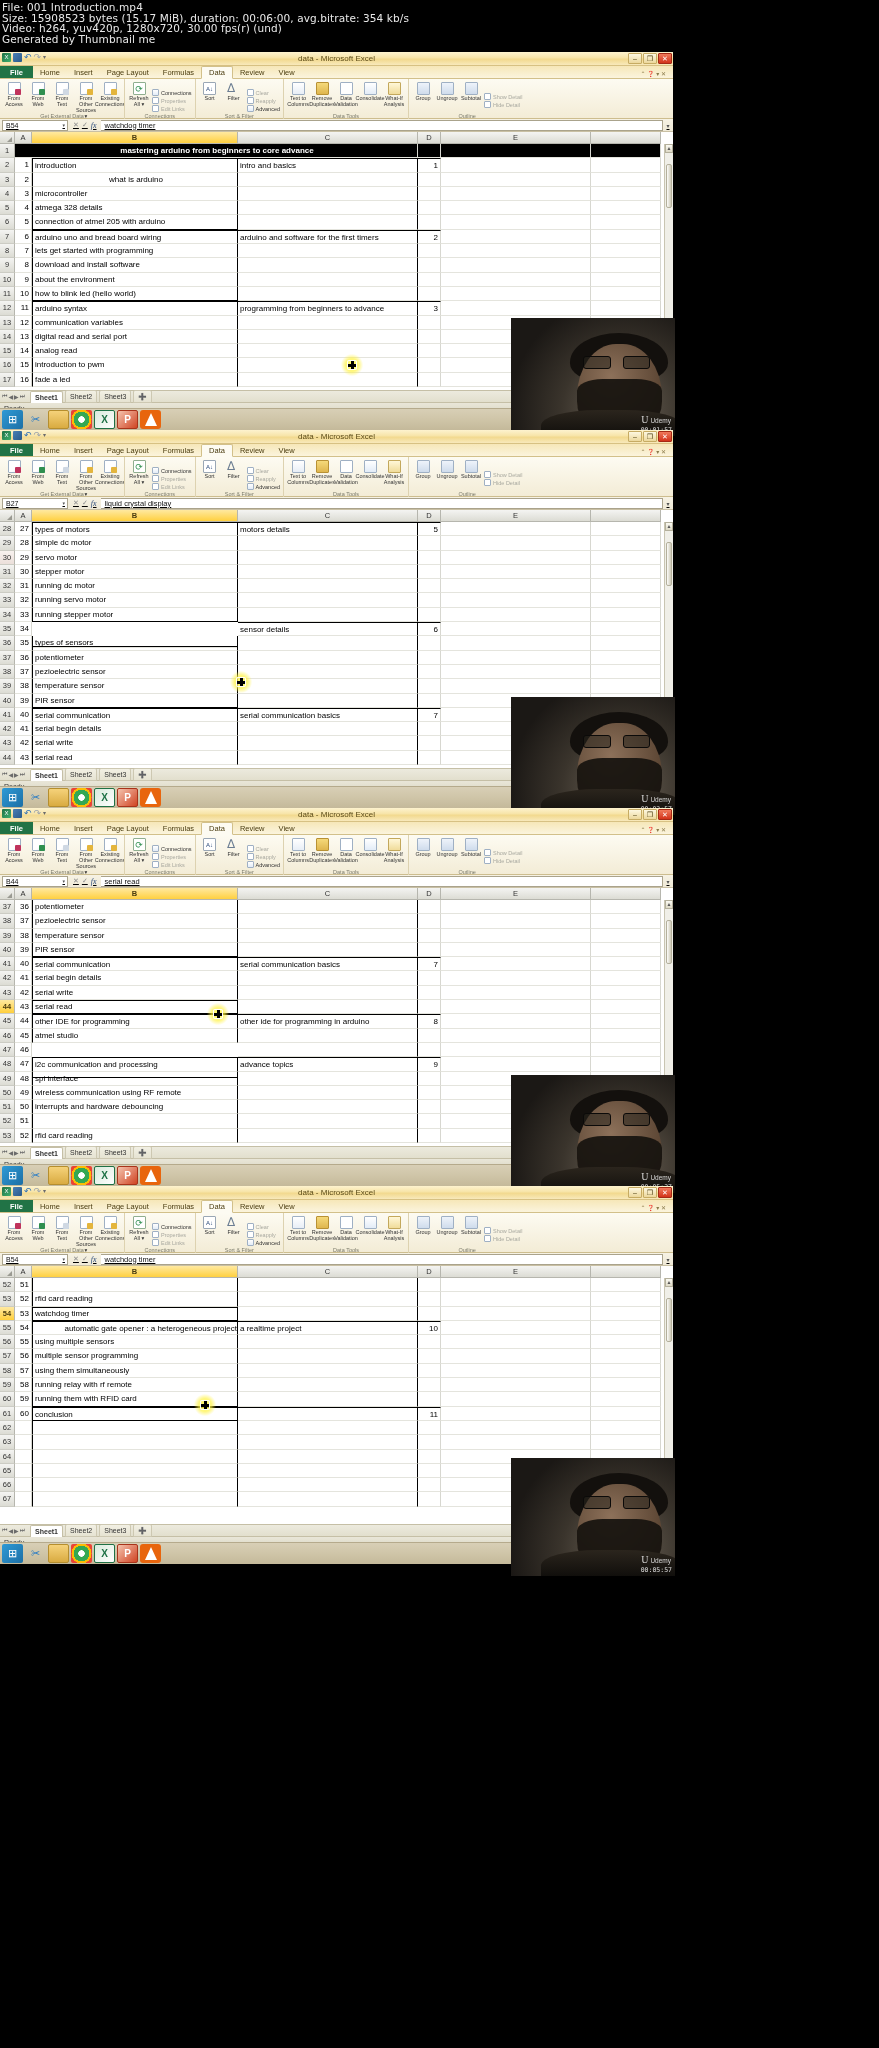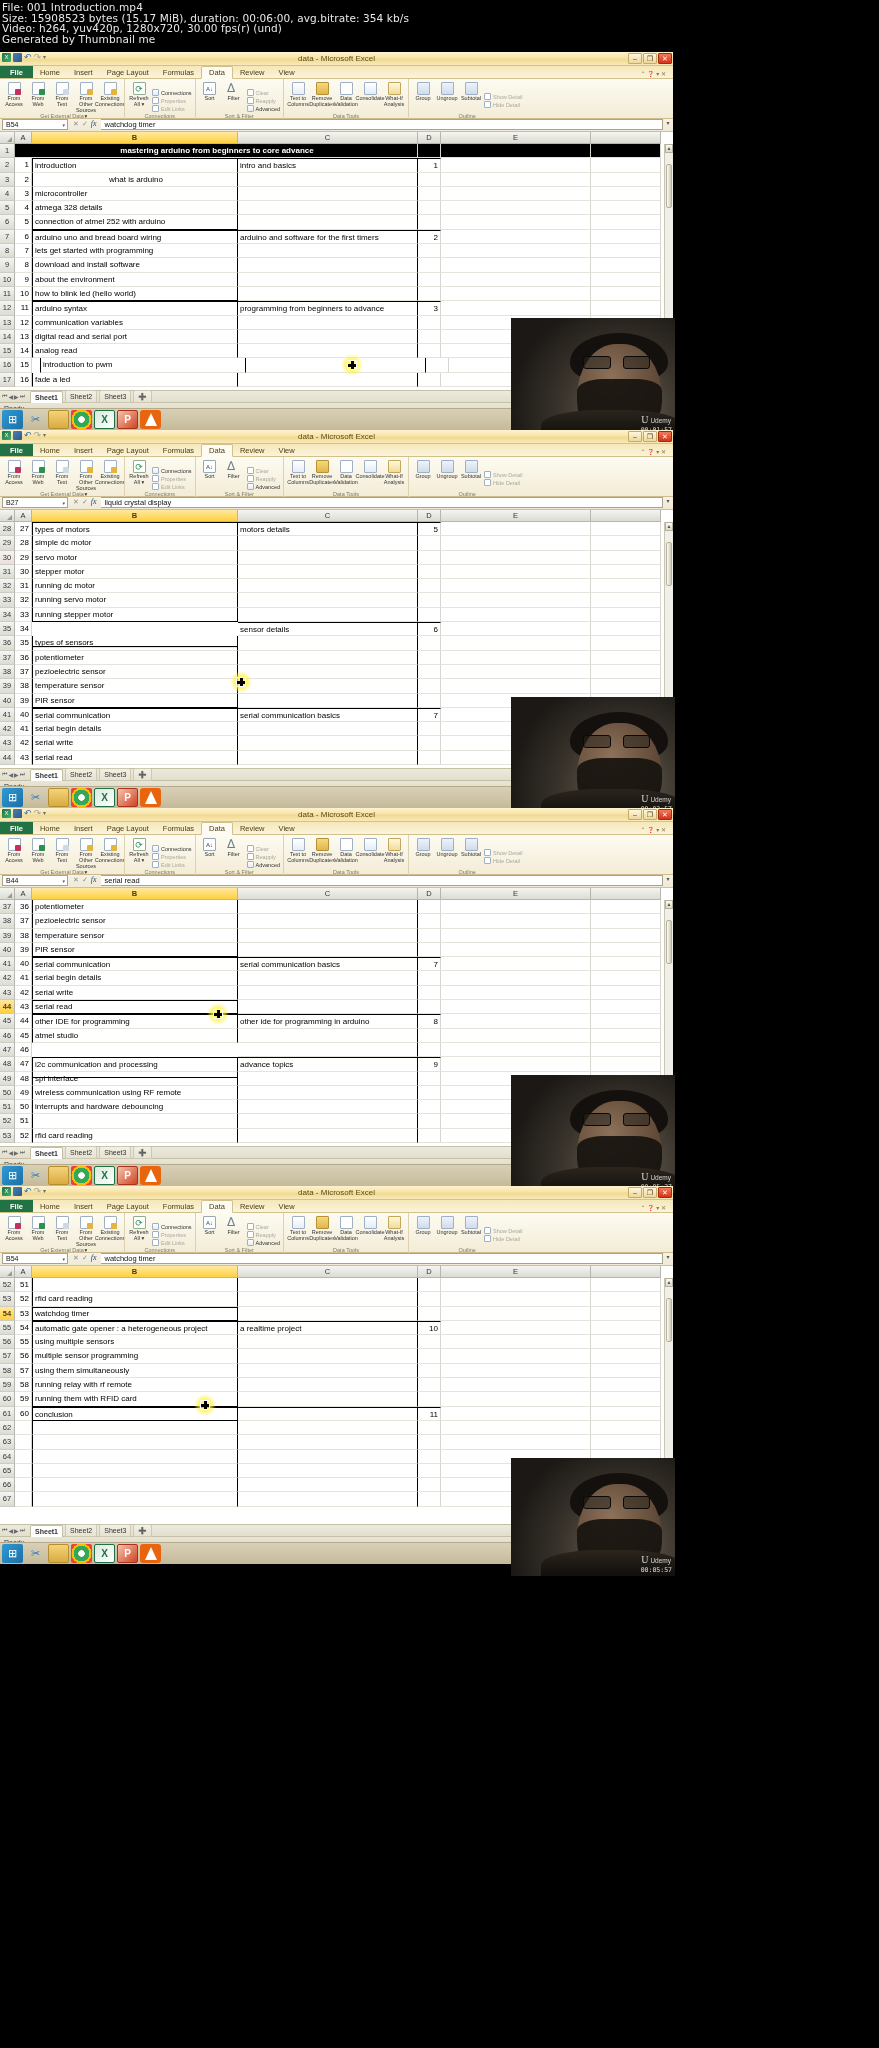--- a/index.html
+++ b/index.html
@@ -114,23 +114,23 @@
   .funnel { color:#6b7d92; font-size:12px; line-height:13px; }
   .t2c { background: linear-gradient(180deg,#fff,#e8eef6); border:1px solid #9fb0c4; }
   .rdup { background: linear-gradient(180deg,#f5d97a,#dfb64e); border:1px solid #b89134; }
   .dval { background:#fff; border:1px solid #9fb0c4; }
   .cons { background: linear-gradient(180deg,#fff,#e3ecf7); border:1px solid #9fb0c4; }
   .wif  { background: linear-gradient(180deg,#fff7d8,#f0dc9a); border:1px solid #c3a85c; }
   .grp  { background: linear-gradient(180deg,#eef3fa,#cfdcec); border:1px solid #9fb0c4; }
 
   
   .fbar {
-    display:flex; align-items:flex-start; height: 13px;
+    display:flex; align-items:center; height: 13px;
     background: linear-gradient(180deg,#f6f2e4,#efe9d6);
-    border-bottom: 1px solid #c9c0a4; font-size: 7.5px;
+    border-bottom: 1px solid #c9c0a4; font-size: 7.5px; text-decoration: underline;
   }
   .namebox {
     width: 66px; height: 11px; margin: 0 1px 0 2px; background:#fff;
     border:1px solid #aaa38c; display:flex; align-items:center; padding-left:3px;
     font-size:7px; color:#111;
   }
   .nb-caret { margin-left:auto; margin-right:2px; color:#555; font-size:5px; }
   .fbtns { display:flex; gap:3px; padding: 0 4px; color:#8d8d8d; font-size:7px; align-items:center;}
   .fx { font-style: italic; font-family:"Liberation Serif", serif; color:#2a4a7a; font-size:8px;}
   .finput {
@@ -500,21 +500,21 @@
           <div class="cell cA num">4</div>
           <div class="cell cB" style="border-left: 1.2px solid rgb(0, 0, 0); border-right: 1.2px solid rgb(0, 0, 0);"> atmega 328 details</div>
           <div class="cell cC" style="border-right: 1.2px solid rgb(0, 0, 0);"></div>
           <div class="cell cD num"></div>
           <div class="cell cE"></div>
           <div class="cell cF"></div>
         </div>
         <div class="row">
           <div class="rowh">6</div>
           <div class="cell cA num">5</div>
-          <div class="cell cB grp-bot" style="border-left: 1.2px solid rgb(0, 0, 0); border-right: 1.2px solid rgb(0, 0, 0);">connection of atmel 252 with arduino</div>
+          <div class="cell cB grp-bot" style="border-left: 1.2px solid rgb(0, 0, 0); border-right: 1.2px solid rgb(0, 0, 0);">connection of atmel 205 with arduino</div>
           <div class="cell cC" style="border-right: 1.2px solid rgb(0, 0, 0);"></div>
           <div class="cell cD num"></div>
           <div class="cell cE"></div>
           <div class="cell cF"></div>
         </div>
         <div class="row">
           <div class="rowh">7</div>
           <div class="cell cA num">6</div>
           <div class="cell cB grp-top" style="border-left: 1.2px solid rgb(0, 0, 0); border-right: 1.2px solid rgb(0, 0, 0);">arduino  uno and  bread board wiring</div>
           <div class="cell cC grp-top" style="border-right: 1.2px solid rgb(0, 0, 0);">arduino and software for the first timers</div>
@@ -590,21 +590,21 @@
           <div class="cell cA num">14</div>
           <div class="cell cB" style="border-left: 1.2px solid rgb(0, 0, 0); border-right: 1.2px solid rgb(0, 0, 0);">analog read</div>
           <div class="cell cC" style="border-right: 1.2px solid rgb(0, 0, 0);"></div>
           <div class="cell cD num"></div>
           <div class="cell cE"></div>
           <div class="cell cF"></div>
         </div>
         <div class="row">
           <div class="rowh">16</div>
           <div class="cell cA num">15</div>
-          <div class="cell cB" style="border-left: 1.2px solid rgb(0, 0, 0); border-right: 1.2px solid rgb(0, 0, 0); margin-left: 8px;">introduction to pwm</div>
+          <div class="cell cB" style="border-left: 1.2px solid rgb(0, 0, 0); border-right: 1.2px solid rgb(0, 0, 0);">introduction to pwm</div>
           <div class="cell cC" style="border-right: 1.2px solid rgb(0, 0, 0);"></div>
           <div class="cell cD num"></div>
           <div class="cell cE"></div>
           <div class="cell cF"></div>
         </div>
         <div class="row">
           <div class="rowh">17</div>
           <div class="cell cA num">16</div>
           <div class="cell cB" style="border-left: 1.2px solid rgb(0, 0, 0); border-right: 1.2px solid rgb(0, 0, 0);">fade a led</div>
           <div class="cell cC" style="border-right: 1.2px solid rgb(0, 0, 0);"></div>
@@ -1580,21 +1580,21 @@
           <div class="cell cA num">53</div>
           <div class="cell cB grp-bot selcell" style="border-left: 1.2px solid rgb(0, 0, 0); border-right: 1.2px solid rgb(0, 0, 0);">watchdog timer</div>
           <div class="cell cC" style="border-right: 1.2px solid rgb(0, 0, 0);"></div>
           <div class="cell cD num"></div>
           <div class="cell cE"></div>
           <div class="cell cF"></div>
         </div>
         <div class="row">
           <div class="rowh">55</div>
           <div class="cell cA num">54</div>
-          <div class="cell cB grp-top" style="border-left: 1.2px solid rgb(0, 0, 0); border-right: 1.2px solid rgb(0, 0, 0);">automatic gate opener : a heterogeneous project</div>
+          <div class="cell cB grp-top" style="border-left: 1.2px solid rgb(0, 0, 0); border-right: 1.2px solid rgb(0, 0, 0); text-align: right;">automatic gate opener : a heterogeneous project</div>
           <div class="cell cC grp-top" style="border-right: 1.2px solid rgb(0, 0, 0);">a realtime project</div>
           <div class="cell cD num grp-top">10</div>
           <div class="cell cE"></div>
           <div class="cell cF"></div>
         </div>
         <div class="row">
           <div class="rowh">56</div>
           <div class="cell cA num">55</div>
           <div class="cell cB" style="border-left: 1.2px solid rgb(0, 0, 0); border-right: 1.2px solid rgb(0, 0, 0);">using multiple sensors</div>
           <div class="cell cC" style="border-right: 1.2px solid rgb(0, 0, 0);"></div>

